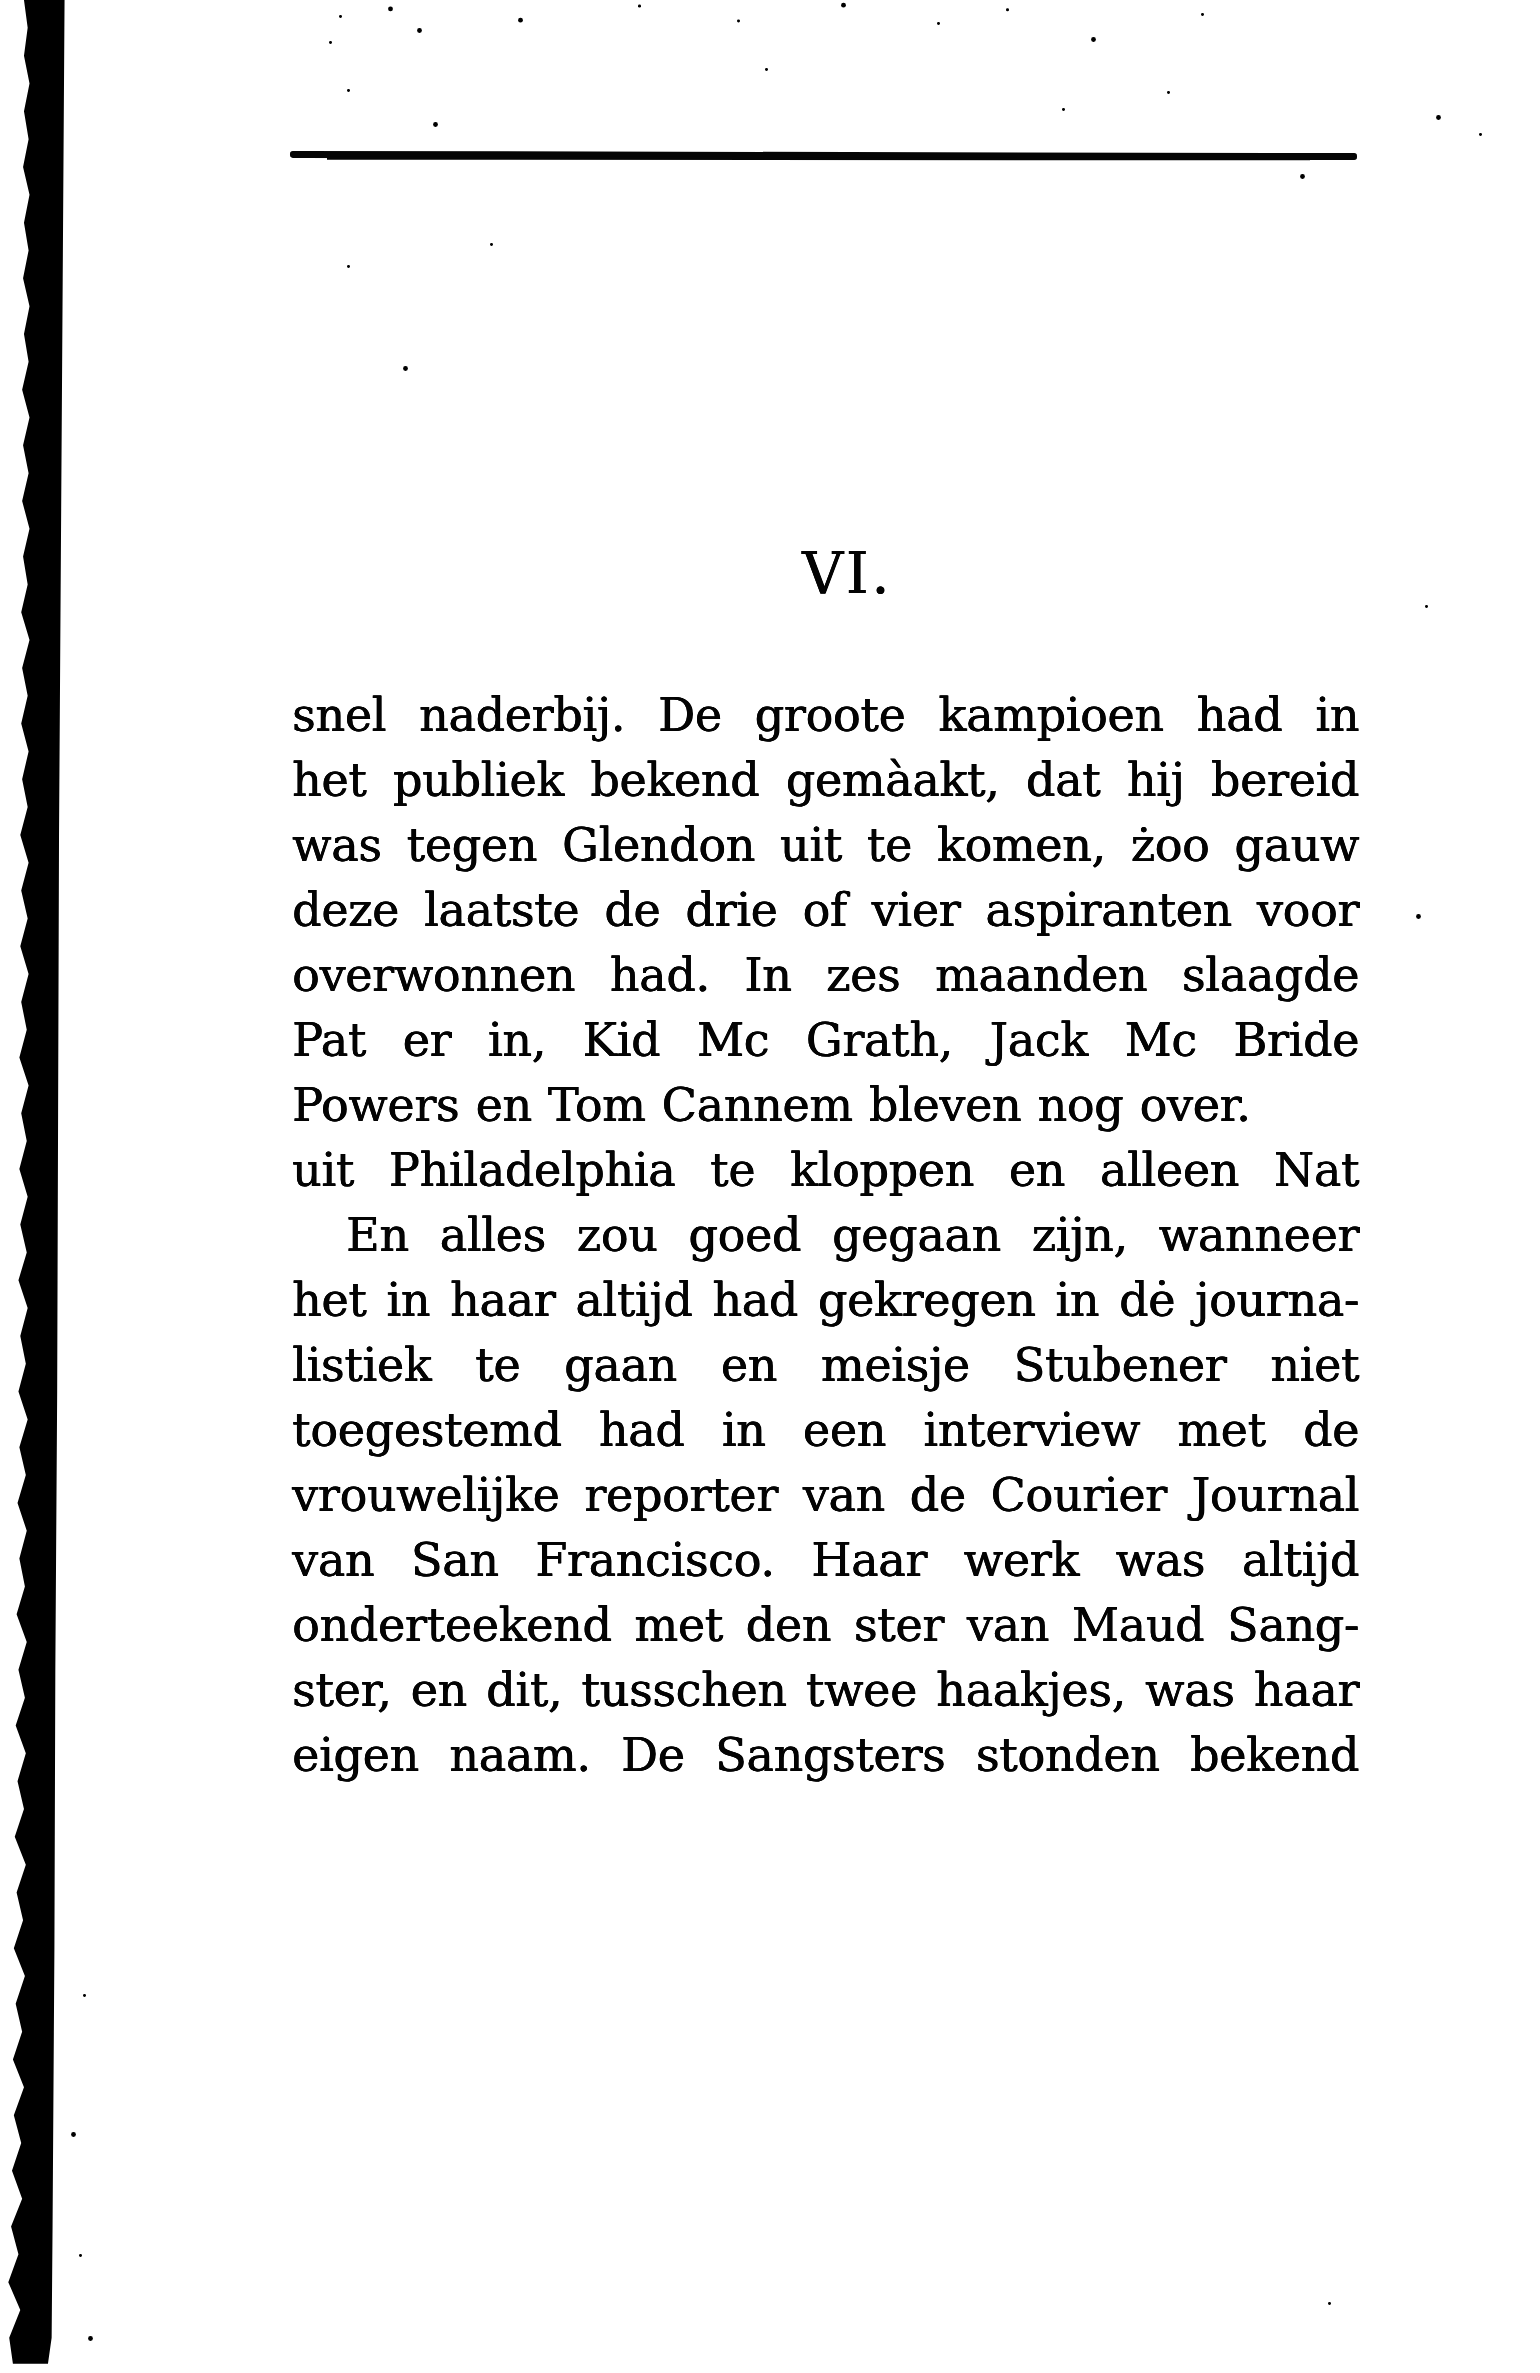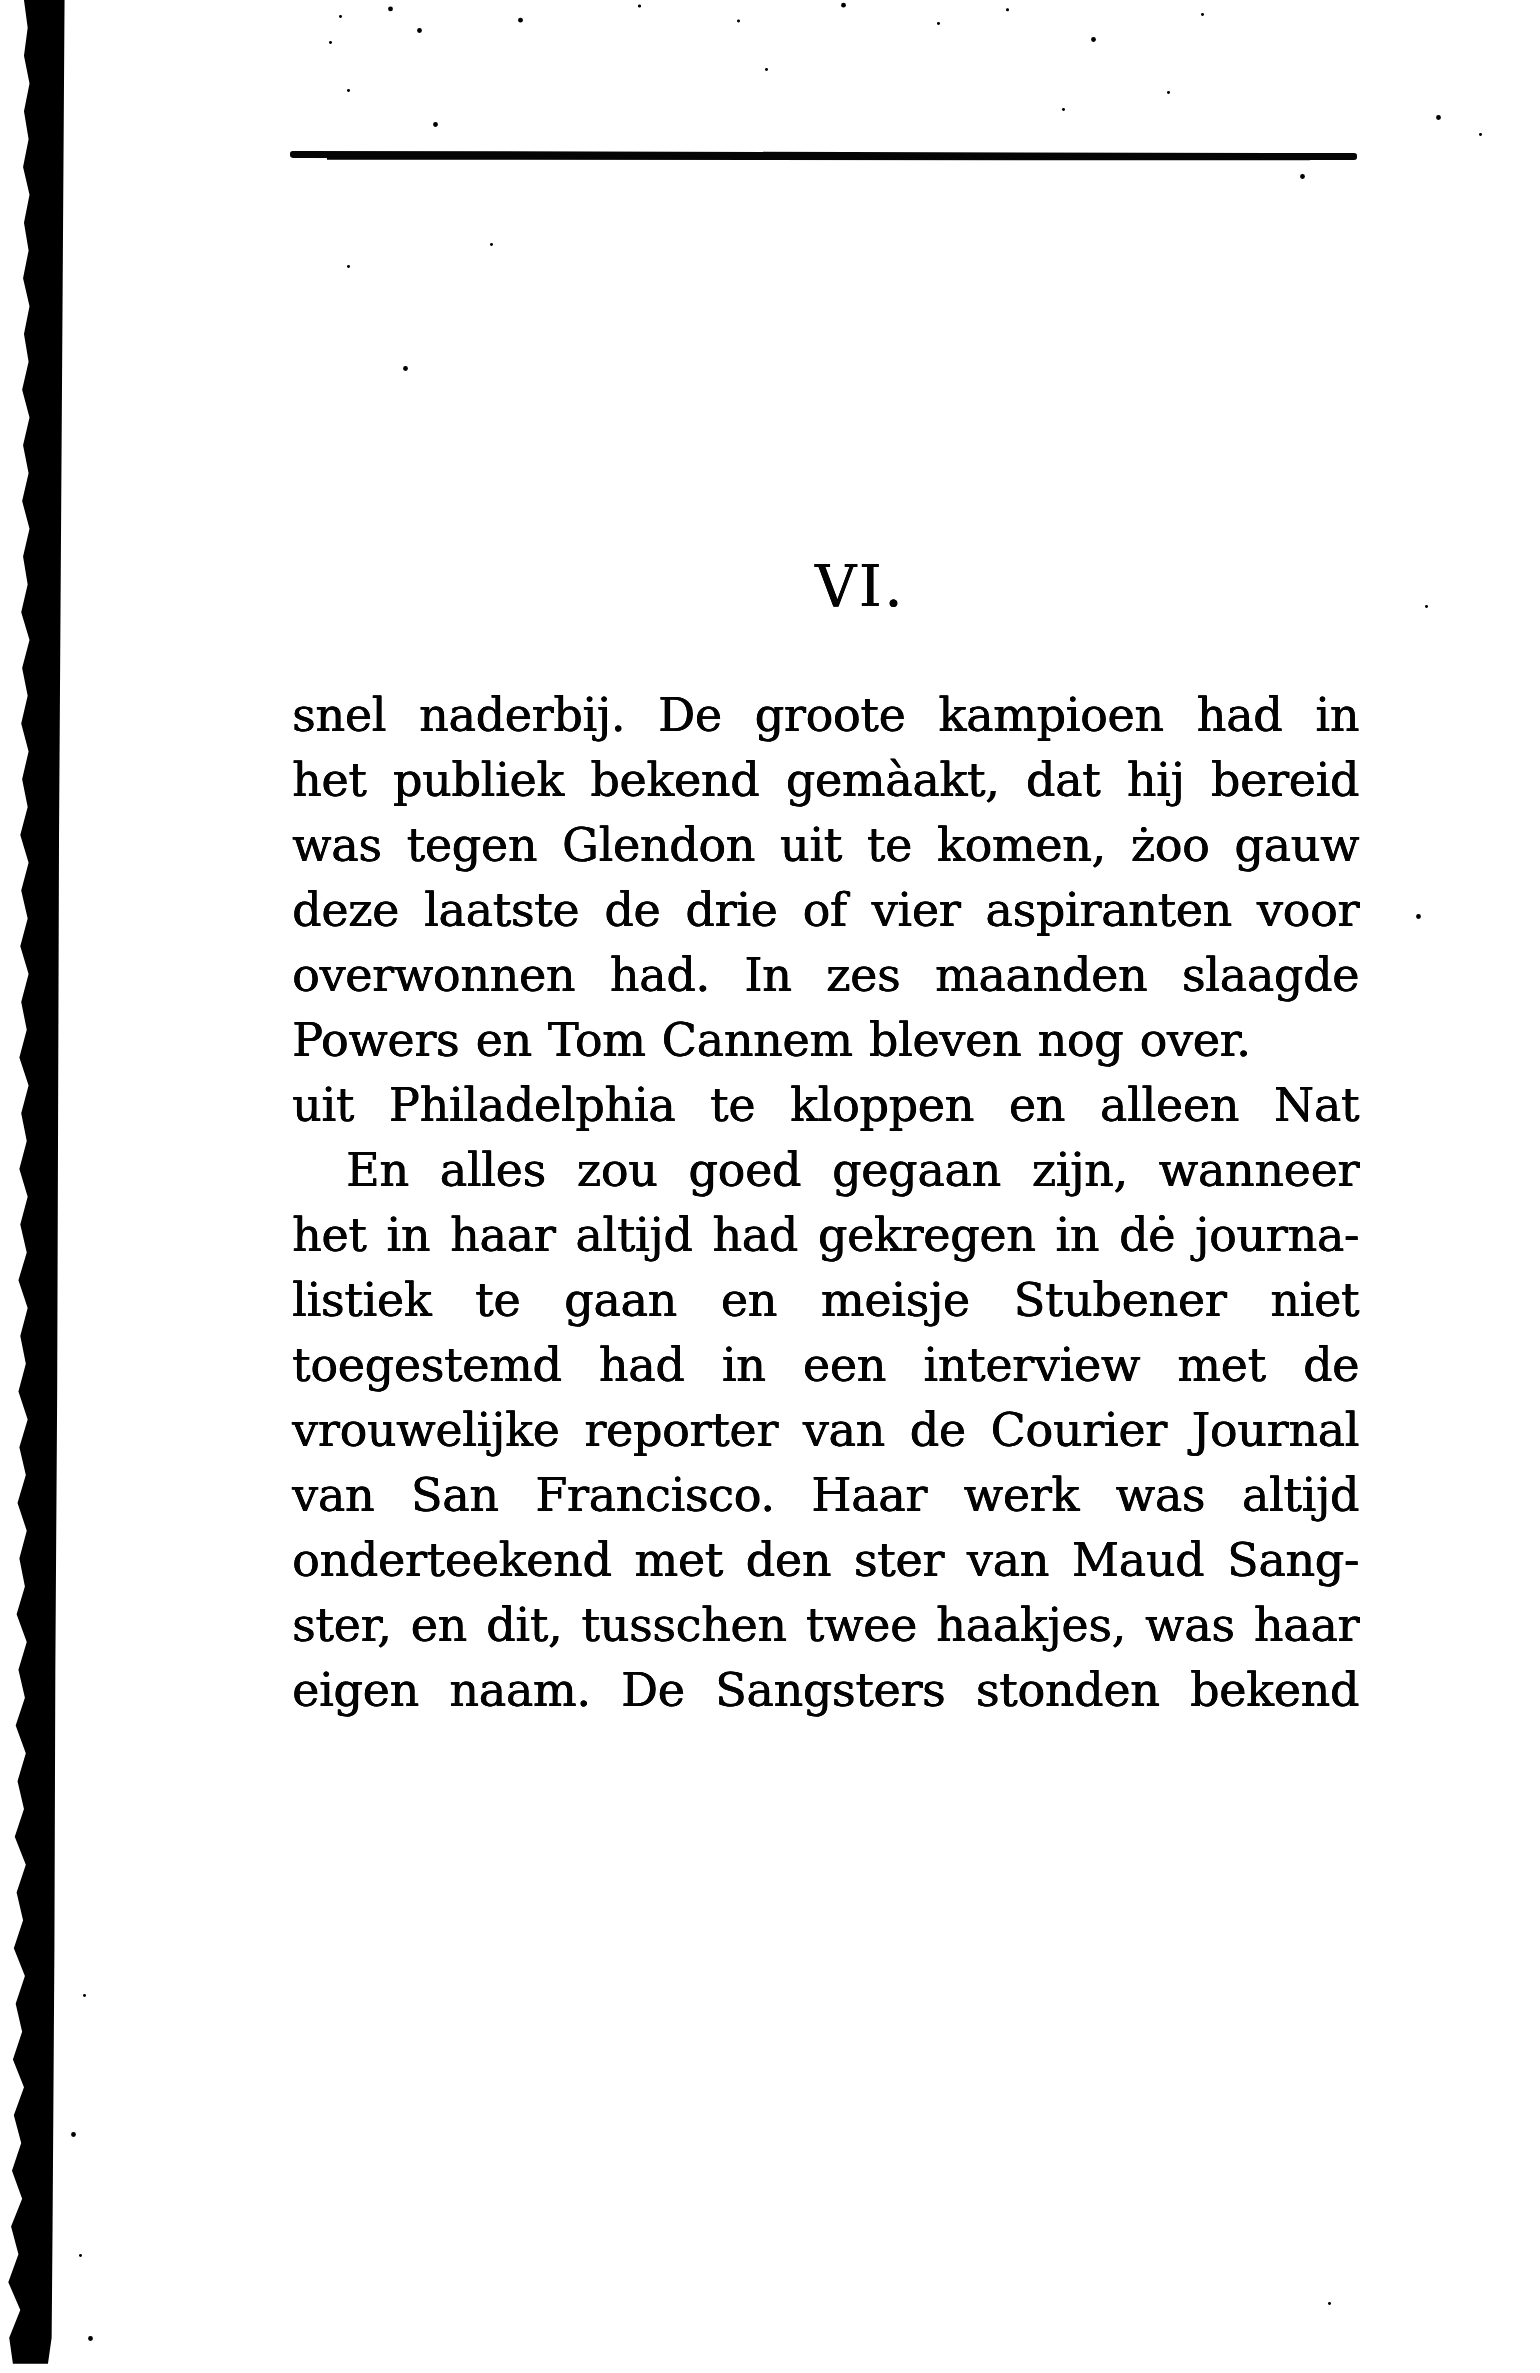--- a/index.html
+++ b/index.html
@@ -88,21 +88,21 @@
     height: 2.8px;
     background: #050505;
     transform: rotate(-0.08deg);
   }
 
   .chapter-heading {
     position: absolute;
     left: 292px;
     top: 541px;
     width: 1067px;
-    margin: 17px;
+    margin: 4px;
     text-align: center;
     text-indent: 35px;
     font-size: 57px;
     font-weight: normal;
     letter-spacing: 2.8px;
     line-height: 1;
     text-shadow: 0.6px 0 0 #000, 0 0 0.6px #000;
   }
 
   .text-block {
@@ -151,20 +151,21 @@
   <div class="header-rule"></div>
 
   <h2 class="chapter-heading">VI.</h2>
 
   <div class="text-block">
       <div class="line j">snel naderbij. De groote kampioen had in</div>
       <div class="line j">het publiek bekend gemàakt, dat hij bereid</div>
       <div class="line j">was tegen Glendon uit te komen, żoo gauw</div>
       <div class="line j">deze laatste de drie of vier aspiranten voor</div>
       <div class="line j">overwonnen had. In zes maanden slaagde</div>
+      <div class="line j">Pat er in, Kid Mc Grath, Jack Mc Bride</div>
       <div class="line">Powers en Tom Cannem bleven nog over.</div>
       <div class="line j">uit Philadelphia te kloppen en alleen Nat</div>
       <div class="line j ind">En alles zou goed gegaan zijn, wanneer</div>
       <div class="line j">het in haar altijd had gekregen in dė journa-</div>
       <div class="line j">listiek te gaan en meisje Stubener niet</div>
       <div class="line j">toegestemd had in een interview met de</div>
       <div class="line j">vrouwelijke reporter van de Courier Journal</div>
       <div class="line j">van San Francisco. Haar werk was altijd</div>
       <div class="line j">onderteekend met den ster van Maud Sang-</div>
       <div class="line j">ster, en dit, tusschen twee haakjes, was haar</div>

